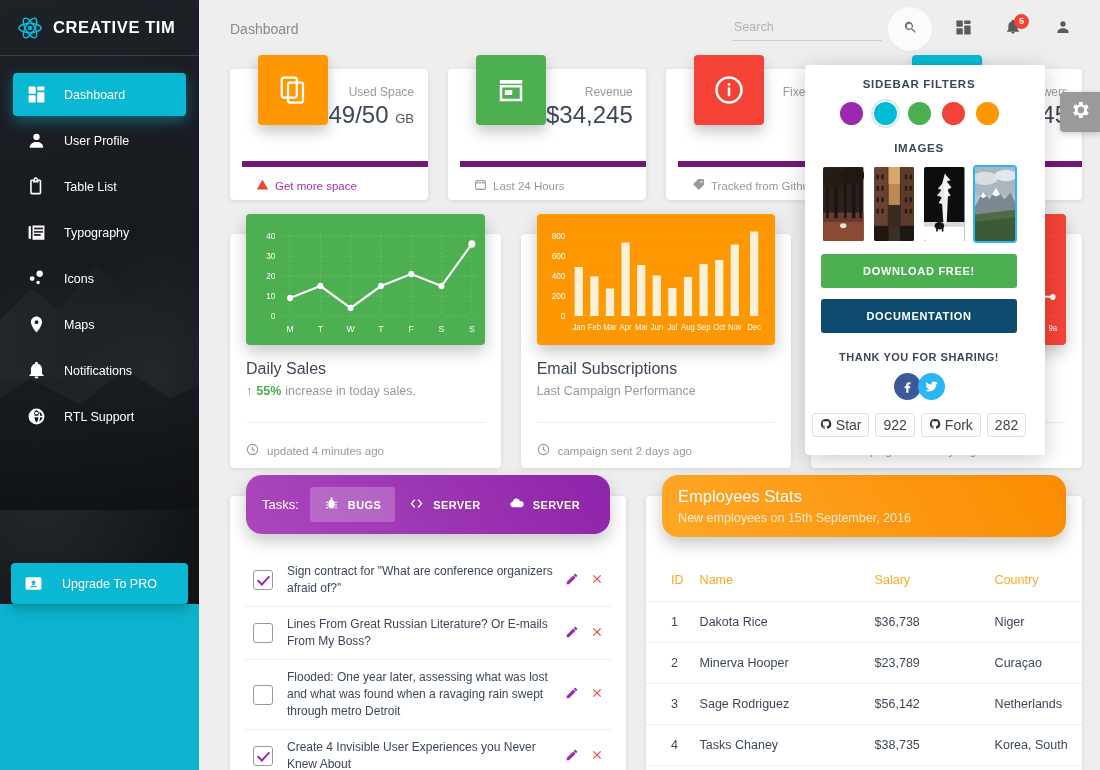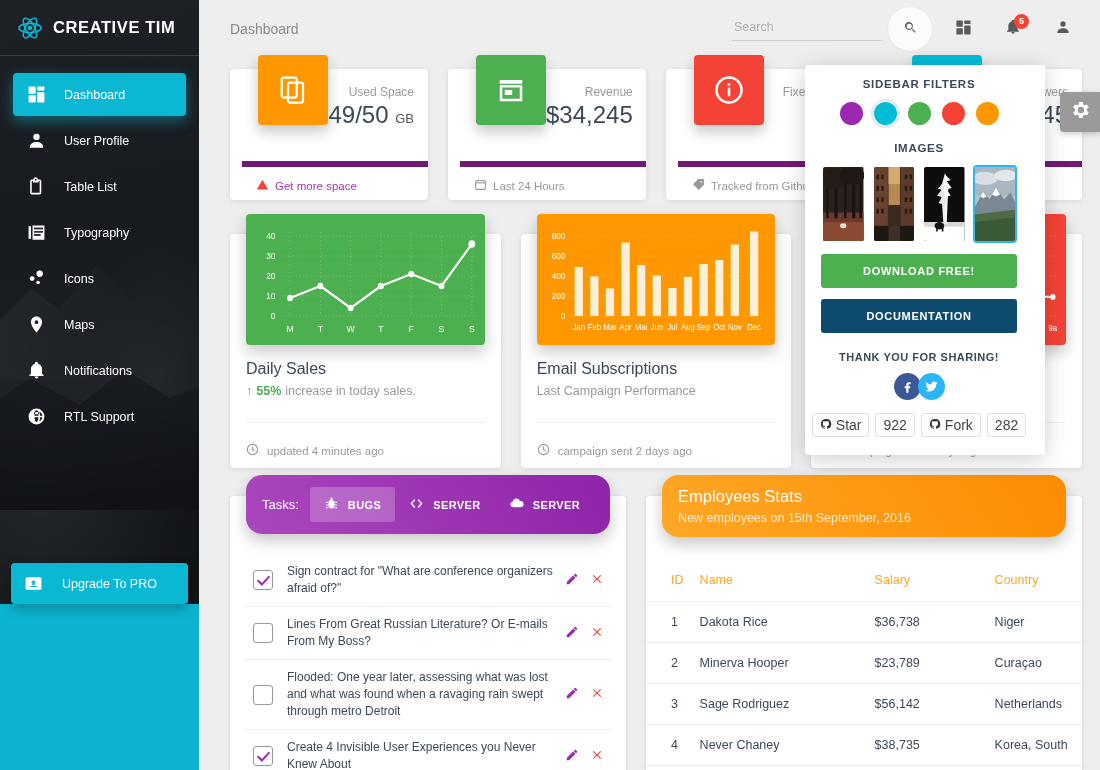--- a/index.html
+++ b/index.html
@@ -905,21 +905,21 @@
                 <td>Curaçao</td>
               </tr>
               <tr>
                 <td>3</td>
                 <td>Sage Rodriguez</td>
                 <td>$56,142</td>
                 <td>Netherlands</td>
               </tr>
               <tr>
                 <td>4</td>
-                <td>Never Chaney</td>
+                <td>Tasks Chaney</td>
                 <td>$38,735</td>
                 <td>Korea, South</td>
               </tr>
             </tbody>
           </table>
         </div>
       </div>
     </div>
   </div>
 

